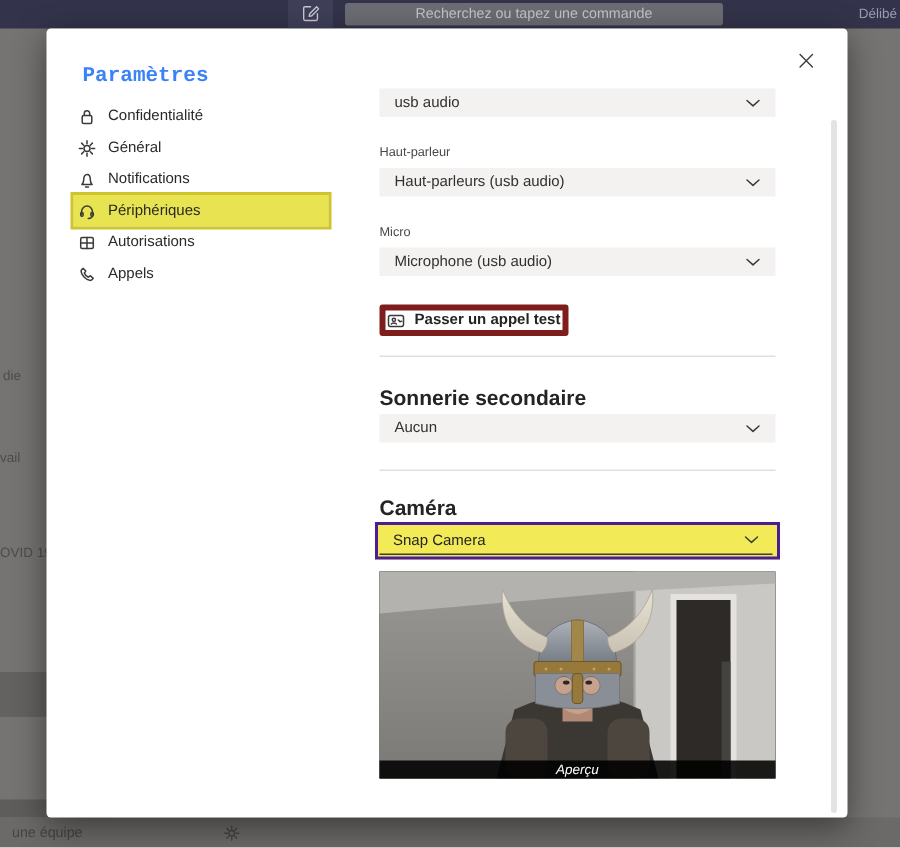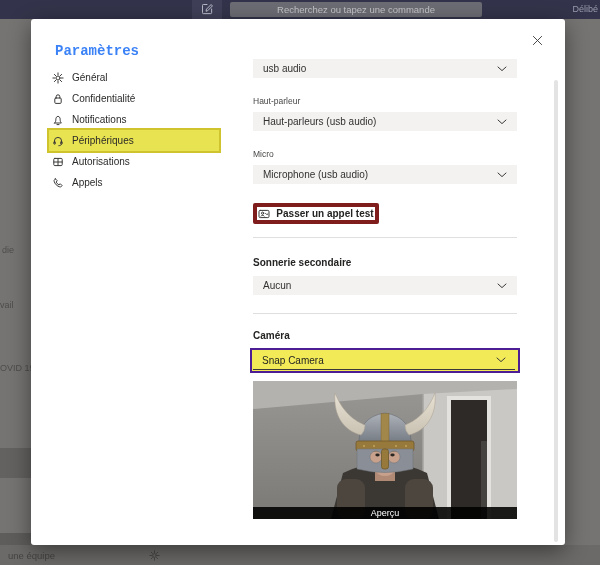--- a/index.html
+++ b/index.html
@@ -39,38 +39,38 @@
   .nav-row .nav-icon { width:12px; height:12px; display:flex; align-items:center; justify-content:center; margin-right:8px; }
   .nav-row .nav-label { font-size:10px; color:#2b2a29; }
   .nav-row.highlighted { background:#e8e350; outline:2px solid #cfc42e; }
 
   
   .content { position:absolute; left:191px; top:0; width:300px; height:526px; }
   .dd { position:absolute; left:31px; width:264px; height:19px; background:#f3f2f1;
         display:flex; align-items:center; padding:0 10px; justify-content:space-between; cursor:pointer; }
   .dd .dd-text { font-size:10px; color:#323130; }
   .small-label { position:absolute; left:31px; font-size:8.5px; color:#494847; }
-  .bold-label { position:absolute; left:31px; font-size:10px; font-weight:700; color:#252423; }
+  .bold-label { position:absolute; left:31px; font-size:14px; font-weight:700; color:#252423; }
   .divider { position:absolute; left:31px; width:264px; height:1px; background:#e1dfdd; }
   .test-btn { position:absolute; left:31px; top:184px; width:126px; height:21px; background:#fff;
               border:4px solid #7f1d1d; border-radius:2px; display:flex; align-items:center;
               justify-content:center; gap:6px; cursor:pointer; }
   .test-btn span { font-size:10px; font-weight:600; color:#252423; }
   .dd-camera-wrap { position:absolute; left:28px; top:329px; width:270px; height:25px;
                     background:#f2eb57; border:2px solid #4c1d95; }
   .dd-camera { position:absolute; left:1px; top:1px; width:262px; height:19px; background:transparent;
                border-bottom:1.5px solid #3b3a39; display:flex; align-items:center; padding:0 9px;
                justify-content:space-between; cursor:pointer; }
   .dd-camera .dd-text { font-size:10px; color:#252423; }
 
   
   .preview { position:absolute; left:31px; top:362px; width:264px; height:138px; background:#000; }
   .preview svg { display:block; }
   .caption { position:absolute; left:0; bottom:0; width:264px; height:12px; background:rgba(0,0,0,.88);
-             display:flex; align-items:center; justify-content:center; }
+             display:flex; align-items:center; justify-content:center;font-style:italic; }
   .caption span { font-size:9px; color:#fff; }
 
   .icon-stroke { stroke:#3b3a39; fill:none; stroke-width:1; stroke-linecap:round; stroke-linejoin:round; }
   .icon-stroke-lt { stroke:#454443; fill:none; stroke-width:1; stroke-linecap:round; stroke-linejoin:round; }
   .icon-stroke-wh { stroke:#c9c9d6; fill:none; stroke-width:1; stroke-linecap:round; stroke-linejoin:round; }
 </style>
 </head>
 <body>
 
 <div class="stage">
@@ -109,34 +109,34 @@
       <svg width="11" height="11" viewBox="0 0 12 12">
         <path class="icon-stroke" d="M1.5 1.5l9 9M10.5 1.5l-9 9"></path>
       </svg>
     </div>
     <div class="scrollbar"></div>
 
     <div class="nav">
       <div class="nav-row">
         <span class="nav-icon">
           <svg width="12" height="12" viewBox="0 0 12 12">
+            <rect class="icon-stroke" x="2.8" y="5" width="6.4" height="5.4" rx="1"></rect>
+            <path class="icon-stroke" d="M4.2 5V3.6a1.8 1.8 0 0 1 3.6 0V5"></path>
+          </svg>
+        </span>
+        <span class="nav-label">Confidentialité</span>
+      </div>
+      <div class="nav-row">
+        <span class="nav-icon">
+          <svg width="12" height="12" viewBox="0 0 12 12">
             <circle class="icon-stroke" cx="6" cy="6" r="2"></circle>
             <path class="icon-stroke" d="M6 .9v2M6 9.1v2M.9 6h2M9.1 6h2M2.4 2.4l1.4 1.4M8.2 8.2l1.4 1.4M9.6 2.4L8.2 3.8M3.8 8.2L2.4 9.6"></path>
           </svg>
         </span>
         <span class="nav-label">Général</span>
-      </div>
-      <div class="nav-row">
-        <span class="nav-icon">
-          <svg width="12" height="12" viewBox="0 0 12 12">
-            <rect class="icon-stroke" x="2.8" y="5" width="6.4" height="5.4" rx="1"></rect>
-            <path class="icon-stroke" d="M4.2 5V3.6a1.8 1.8 0 0 1 3.6 0V5"></path>
-          </svg>
-        </span>
-        <span class="nav-label">Confidentialité</span>
       </div>
       <div class="nav-row">
         <span class="nav-icon">
           <svg width="12" height="12" viewBox="0 0 12 12">
             <path class="icon-stroke" d="M2.6 9h6.8c-.9-.9-1.2-1.8-1.2-3.2 0-2.2-.9-3.4-2.2-3.4S3.8 3.6 3.8 5.8c0 1.4-.3 2.3-1.2 3.2z"></path>
             <path class="icon-stroke" d="M5 10.6h2"></path>
           </svg>
         </span>
         <span class="nav-label">Notifications</span>
       </div>

